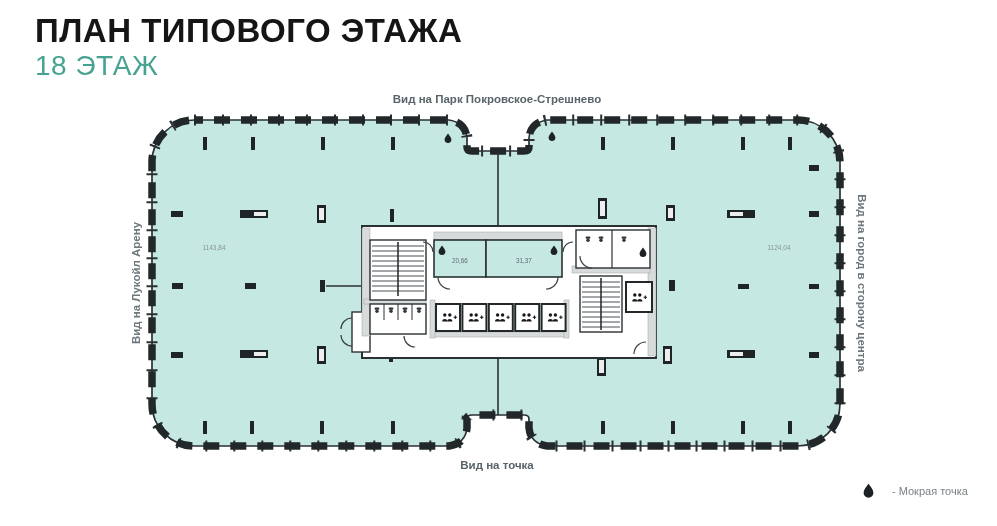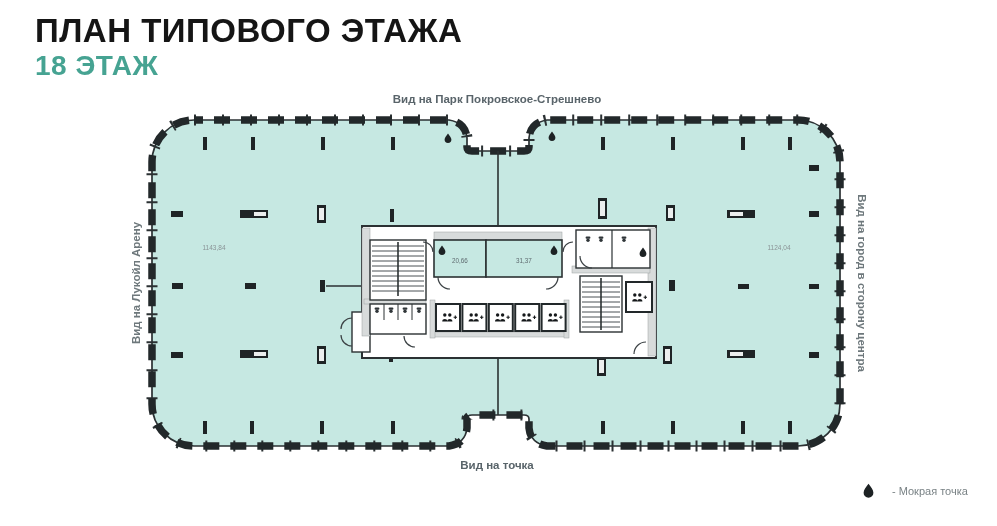--- a/index.html
+++ b/index.html
@@ -1,20 +1,20 @@
 <!DOCTYPE html>
 <html><head>
 <meta charset="utf-8">
 <style>
   html,body{margin:0;padding:0;background:#fff;}
   .page{position:relative;width:997px;height:526px;background:#fff;overflow:hidden;
         font-family:"Liberation Sans",sans-serif;}
   .titles{position:absolute;left:35px;top:12px;}
   .titles h1{margin:0;font-size:33px;font-weight:600;letter-spacing:.5px;color:#151515;line-height:1.15;text-align:center;}
-  .titles h2{margin:0;font-size:28px;font-weight:700;letter-spacing:.5px;color:#46a392;line-height:1.15;}
+  .titles h2{margin:0;font-size:28px;font-weight:400;letter-spacing:.5px;color:#46a392;line-height:1.15;}
   .vlabel{position:absolute;font-size:11.5px;font-weight:bold;color:#59646a;white-space:nowrap;}
   .vlabel.light{color:#6e787c;font-weight:bold;}
   .vl-top{left:497px;top:93px;transform:translateX(-50%);}
   .vl-bottom{left:497px;top:459px;transform:translateX(-50%);}
   .vl-left{left:136px;top:283px;transform:translate(-50%,-50%) rotate(-90deg);}
   .vl-right{left:862px;top:283px;transform:translate(-50%,-50%) rotate(90deg);}
   .plan-svg{position:absolute;left:0;top:0;}
   .legend{position:absolute;left:862px;top:483px;display:flex;align-items:center;gap:17px;}
   .legend .txt{font-size:11px;color:#79828"5";} 
   .legend .txt{font-size:11px;color:#798285;}

